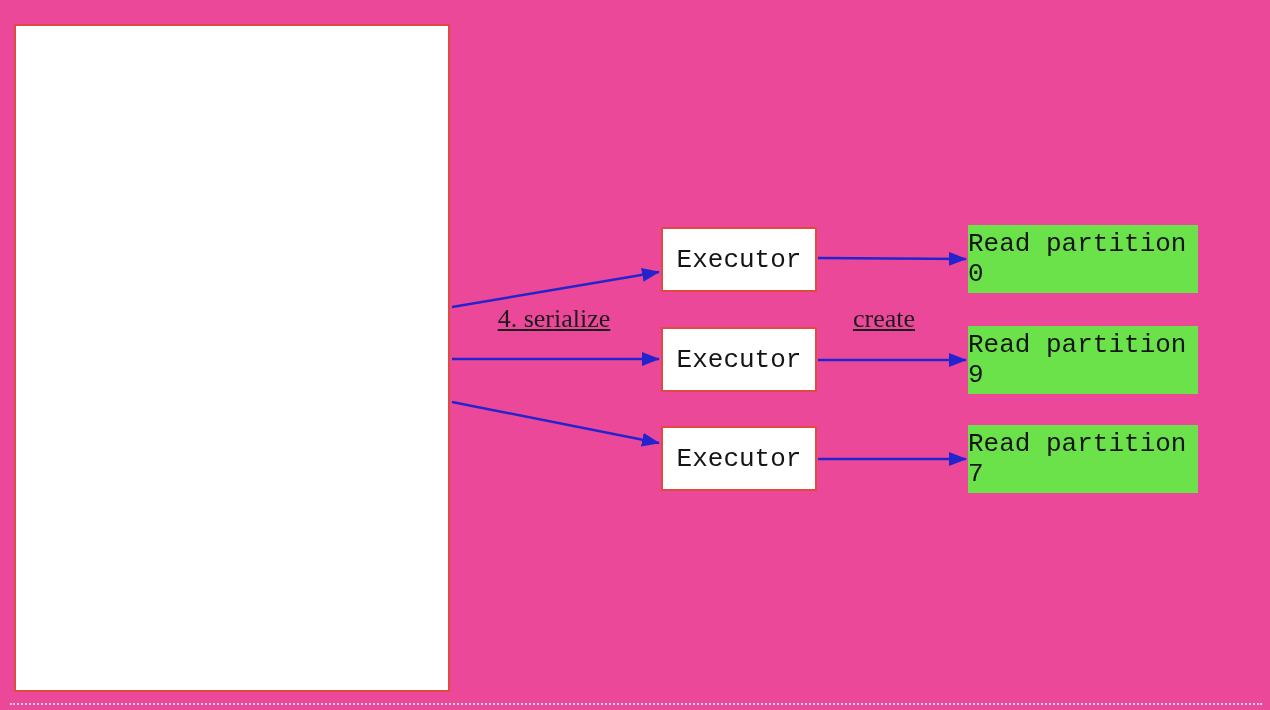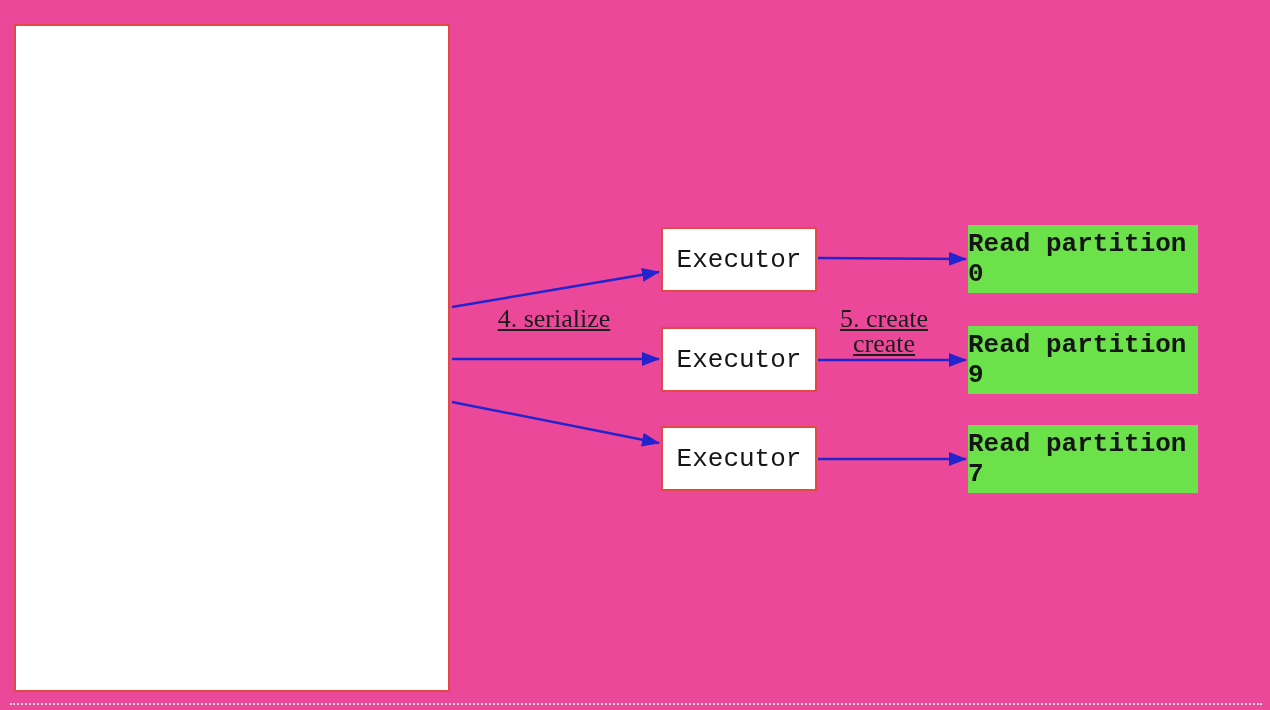--- a/index.html
+++ b/index.html
@@ -78,21 +78,20 @@
   .partition-box {
     position: absolute;
     left: 968px;
     width: 230px;
     height: 68px;
     background: var(--partition-fill, #6ce24a);
     display: flex;
     align-items: center;
     justify-content: center;
     z-index: 3;
-    font-weight: bold;
   }
   .partition-1 { top: 225px; }
   .partition-2 { top: 326px; }
   .partition-3 { top: 425px; }
 
   
   .edge-label {
     position: absolute;
     text-align: center;
     line-height: 25px;
@@ -181,19 +180,18 @@
     <span class="mono">Read partition 9</span>
   </div>
   <div class="partition-box partition-3">
     <span class="mono">Read partition 7</span>
   </div>
 
   <div class="edge-label serif serialize-label">
     <span>4. serialize</span>
   </div>
   <div class="edge-label serif reader-label">
-    <span>5. create</span>
     <span>create</span>
   </div>
 
   <div class="page-bottom-edge"></div>
 
 </div>
 
 </body></html>

